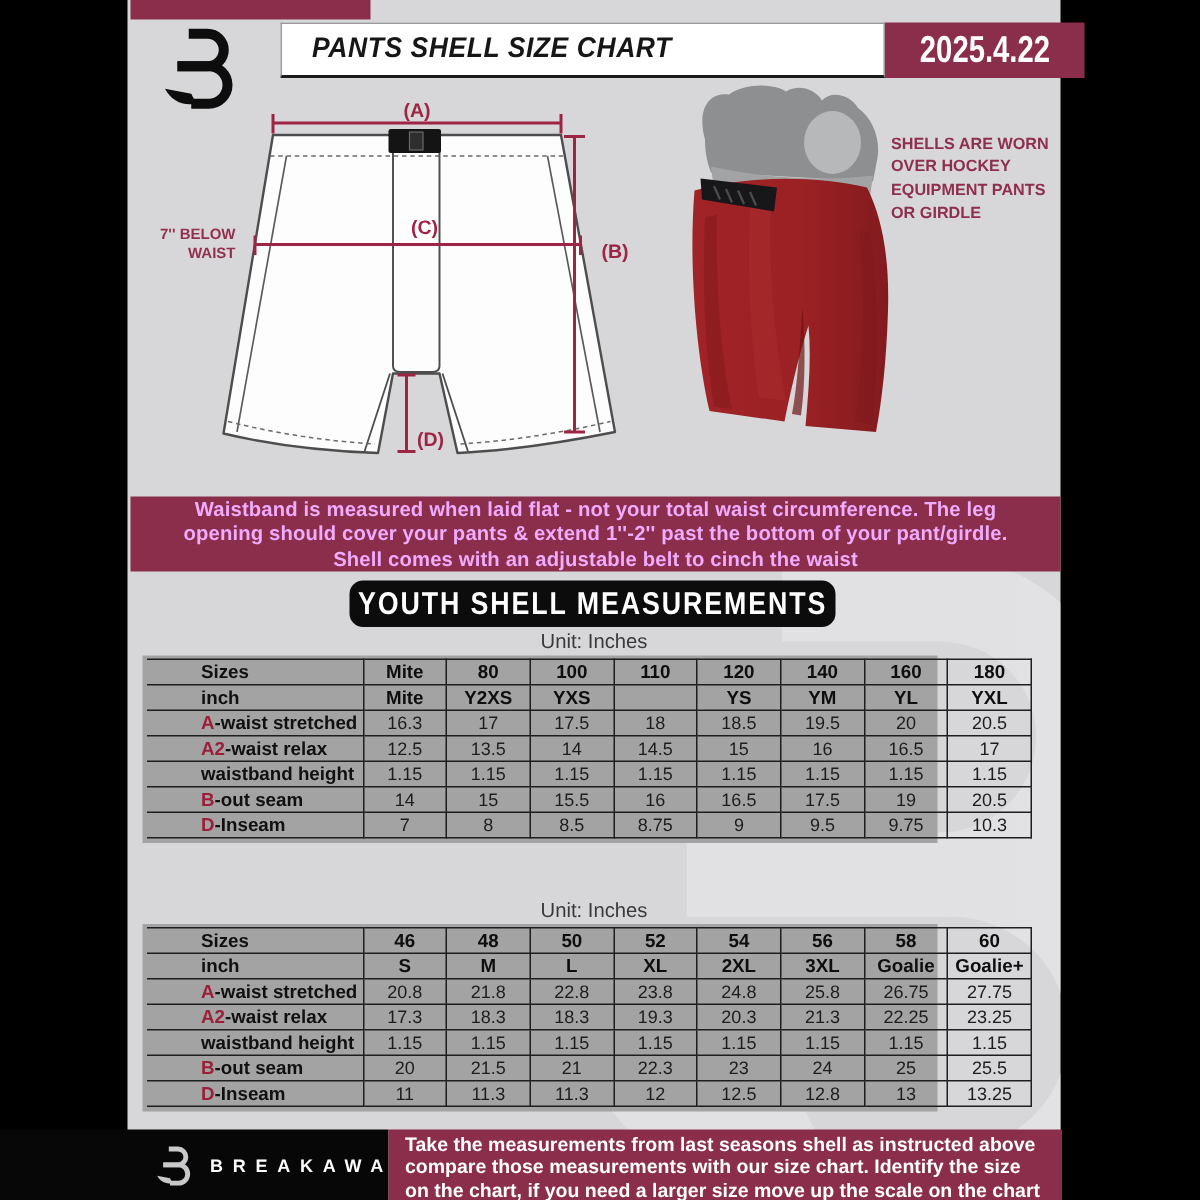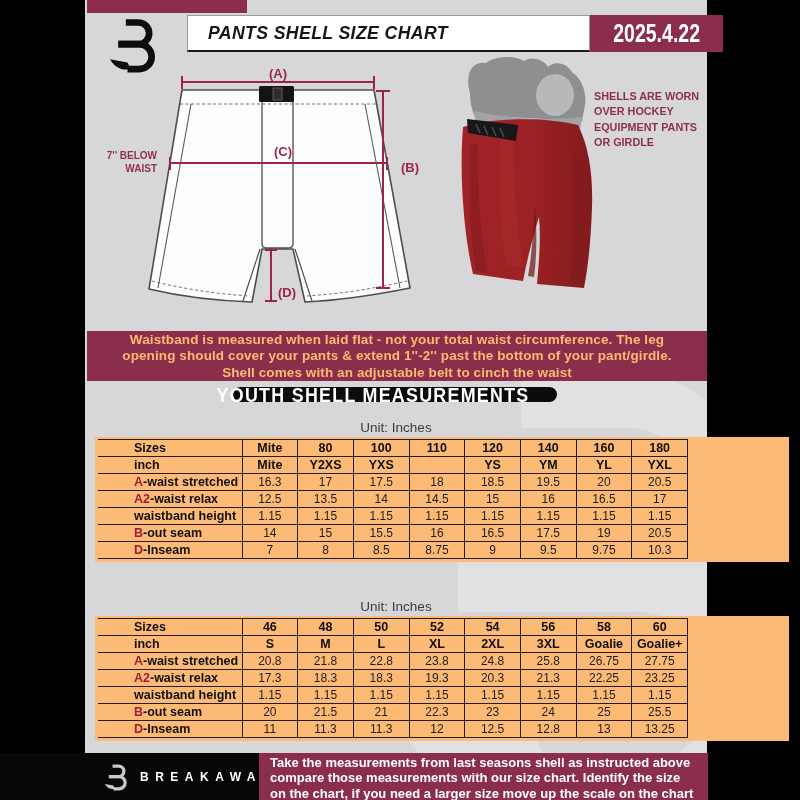--- a/index.html
+++ b/index.html
@@ -15,28 +15,28 @@
   .title-text{display:inline-block;font-size:19px;font-weight:600;color:#161616;letter-spacing:.4px;
               transform:scaleX(.93);transform-origin:left center;margin-left:20px;white-space:nowrap;}
   .date-box{position:absolute;left:590px;top:15px;width:133px;height:37px;background:#8b2e4c;
             display:flex;align-items:center;justify-content:center;}
   .date-text{display:inline-block;font-size:25px;font-weight:700;color:#fff;transform:scaleX(.78);white-space:nowrap;}
   .diagram{position:absolute;left:100px;top:60px;width:340px;height:260px;}
   .pants{position:absolute;left:440px;top:55px;width:200px;height:270px;}
   .side-note{position:absolute;left:594px;top:89px;width:112px;color:#8e2f4e;
              font-size:10.8px;line-height:15.4px;font-weight:600;}
   .info-banner{position:absolute;left:87px;top:331px;width:620px;height:50px;background:#8b2e4c;
-               color:#fdba74;text-align:center;font-size:13.5px;line-height:16.4px;font-weight:600;
+               color:#f0abfc;text-align:center;font-size:13.5px;line-height:16.4px;font-weight:600;
                padding-top:1px;box-sizing:border-box;letter-spacing:.1px;}
-  .section-banner{position:absolute;left:233px;width:324px;height:15px;background:#0c0c0c;border-radius:9px;
-                  color:#fff;display:flex;align-items:center;justify-content:flex-end;}
+  .section-banner{position:absolute;left:233px;width:324px;height:31px;background:#0c0c0c;border-radius:9px;
+                  color:#fff;display:flex;align-items:center;justify-content:center;}
   .banner-text{display:inline-block;font-size:21px;font-weight:700;letter-spacing:1.5px;
                transform:scaleX(.85);white-space:nowrap;}
   .unit{position:absolute;left:85px;width:622px;text-align:center;font-size:13.5px;color:#3a3a3d;}
-  .table-wrap{position:absolute;left:95px;width:694px;background:#fdba74;padding:2px 0 3px 0;}
+  .table-wrap{position:absolute;left:95px;width:530px;background:#a3a3a3;padding:2px 0 3px 0;}
   table{border-collapse:collapse;table-layout:fixed;width:590px;margin-left:3px;}
   col.c-label{width:144px;}
   tr{height:17px;}
   th,td{border:1.6px solid #1e1e1e;padding:0;}
   th{text-align:left;padding-left:36px;font-size:12.5px;font-weight:700;border-left:none;color:#101010;white-space:nowrap;}
   td{text-align:center;font-size:12px;font-weight:400;color:#1d1d1d;}
   td.hdr{font-weight:700;font-size:12.5px;color:#0e0e0e;}
   .pfx{color:#9b1f38;}
   .footer-black{position:absolute;left:0;top:753px;width:259px;height:47px;background:#070707;
                 display:flex;align-items:center;padding-left:104px;box-sizing:border-box;gap:10px;}

